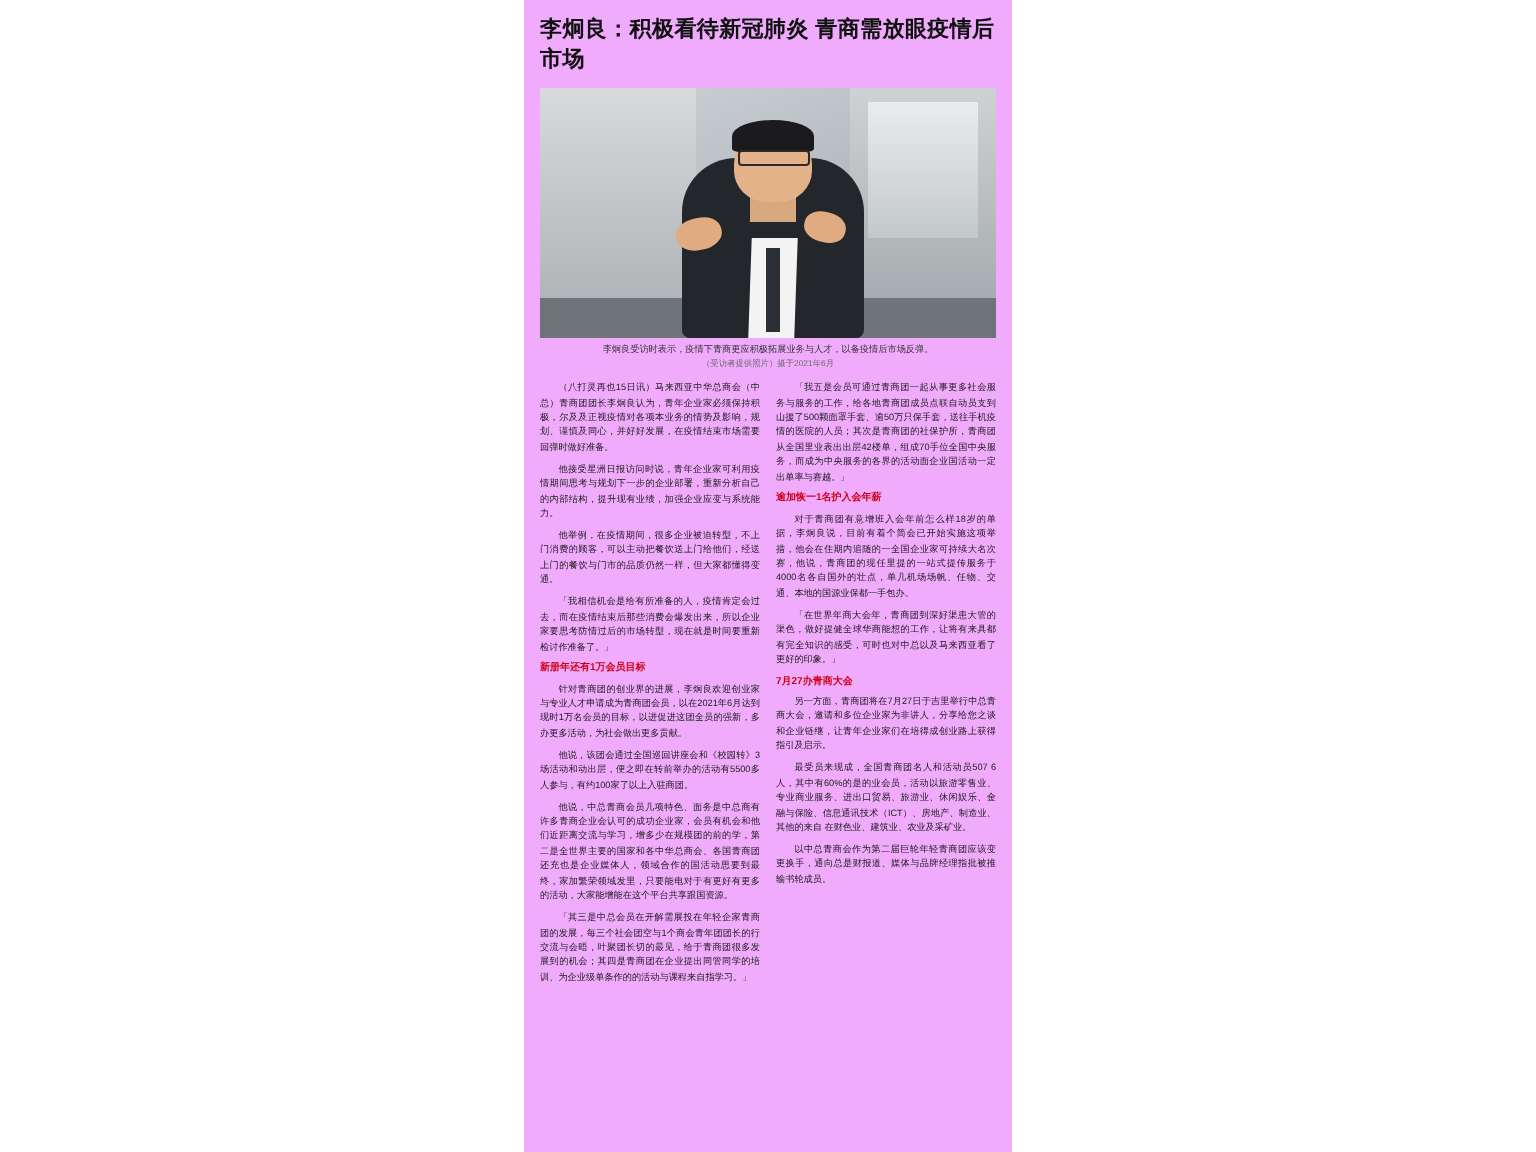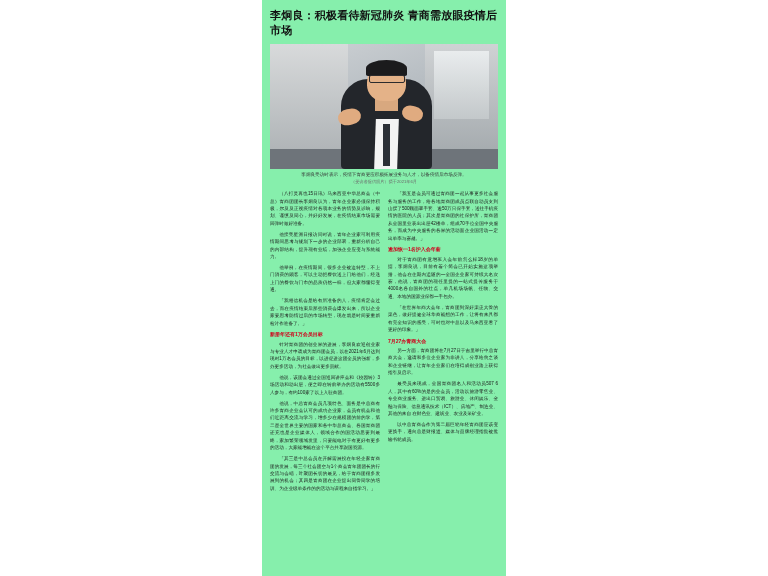--- a/index.html
+++ b/index.html
@@ -11,21 +11,21 @@
   }
   .page{
     position:relative;
     width:768px;height:576px;
     background:#ffffff;
     margin:0 auto;
   }
   .sheet{
     position:absolute;
     left:262px;top:0;width:244px;height:576px;
-    background:#86efac;
+    background:#f0abfc;
     box-sizing:border-box;
     padding:6px 8px 0 8px;
   }
   .headline{
     font-size:11px;
     font-weight:bold;
     line-height:1.35;
     color:#111111;
     letter-spacing:0.2px;
     margin:2px 0 6px 0;

